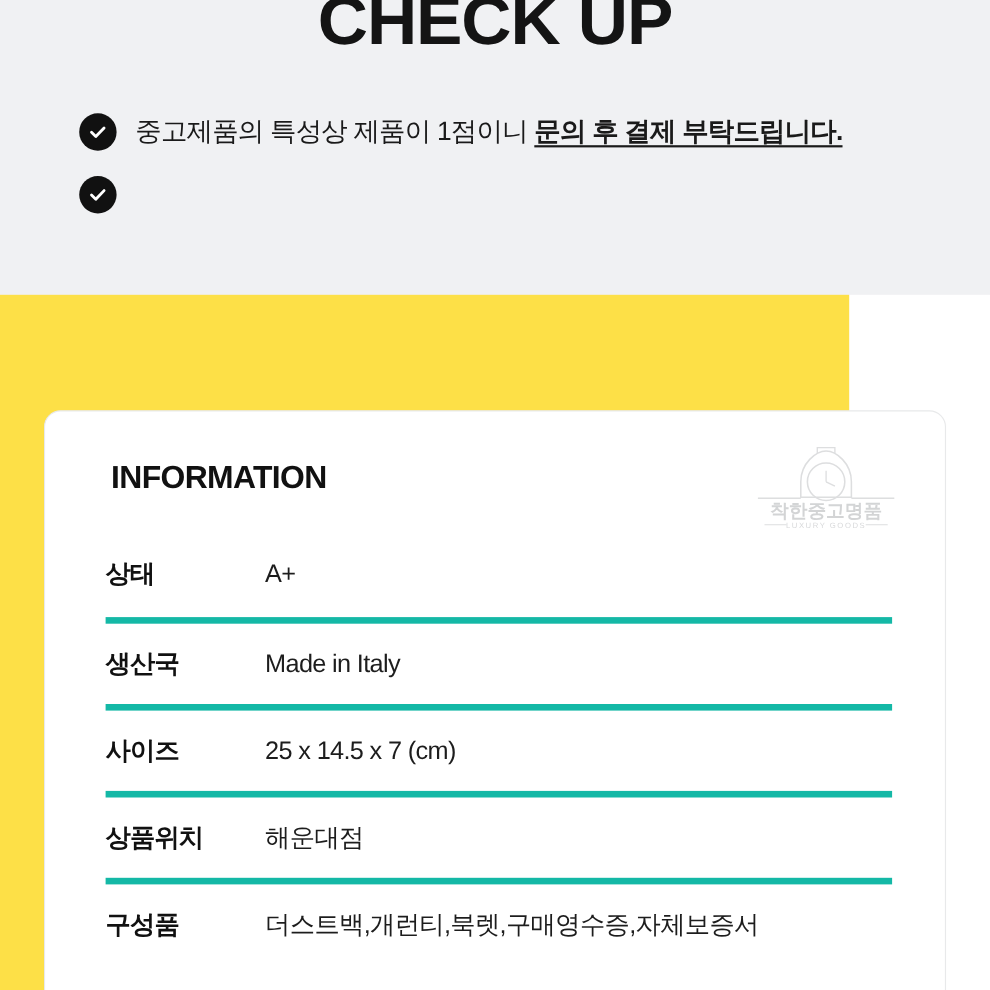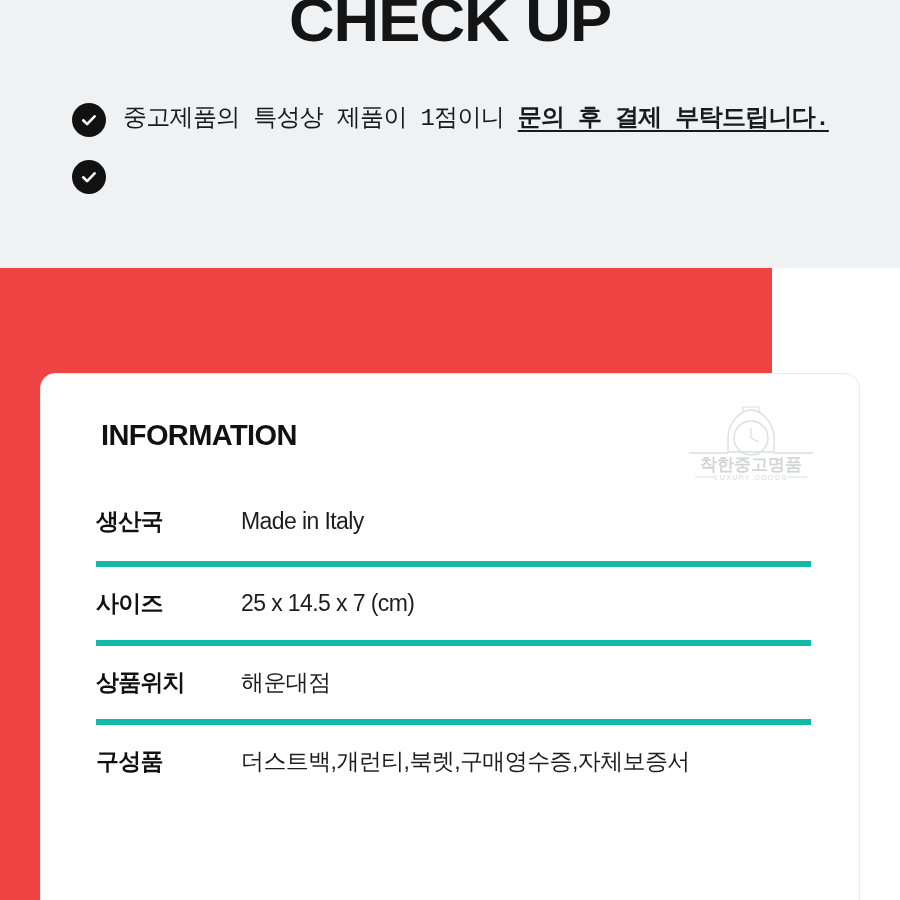--- a/index.html
+++ b/index.html
@@ -15,21 +15,21 @@
     font-family: "Liberation Sans", "DejaVu Sans", sans-serif;
     background: #ffffff;
     color: #111111;
     -webkit-font-smoothing: antialiased;
   }
 
   .page {
     position: relative;
     width: 772px;
     height: 900px;
-    background: #ef4444;
+    background: #fde047;
   }
 
   
   .checkup-section {
     position: absolute;
     top: 0;
     left: 0;
     width: 900px;
     height: 268px;
     background: #f0f1f3;
@@ -53,23 +53,22 @@
 
   .checklist {
     position: absolute;
     top: 102px;
     left: 72px;
     width: 810px;
   }
 
   .check-item {
     display: flex;
-    align-items: flex-start;
+    align-items: center;
     margin-bottom: 22px;
-    font-family: Liberation Mono, monospace;
   }
 
   .check-icon {
     flex: 0 0 auto;
     width: 34px;
     height: 34px;
     border-radius: 50%;
     background: #111111;
     display: flex;
     align-items: center;
@@ -221,20 +220,24 @@
             <line x1="8" y1="73" x2="28" y2="73"></line>
             <line x1="100" y1="73" x2="120" y2="73"></line>
           </g>
           <text x="64" y="76" text-anchor="middle" font-family="'Liberation Sans', sans-serif" font-size="7" letter-spacing="1.4" fill="#7a7e83">LUXURY GOODS</text>
         </svg>
       </div>
     </div>
 
     <div class="spec-table">
 
+      <div class="spec-row">
+        <div class="spec-label">상태</div>
+        <div class="spec-value">A+</div>
+      </div>
 
       <div class="spec-row">
         <div class="spec-label">생산국</div>
         <div class="spec-value">Made in Italy</div>
       </div>
 
       <div class="spec-row">
         <div class="spec-label">사이즈</div>
         <div class="spec-value">25 x 14.5 x 7 (cm)</div>
       </div>

